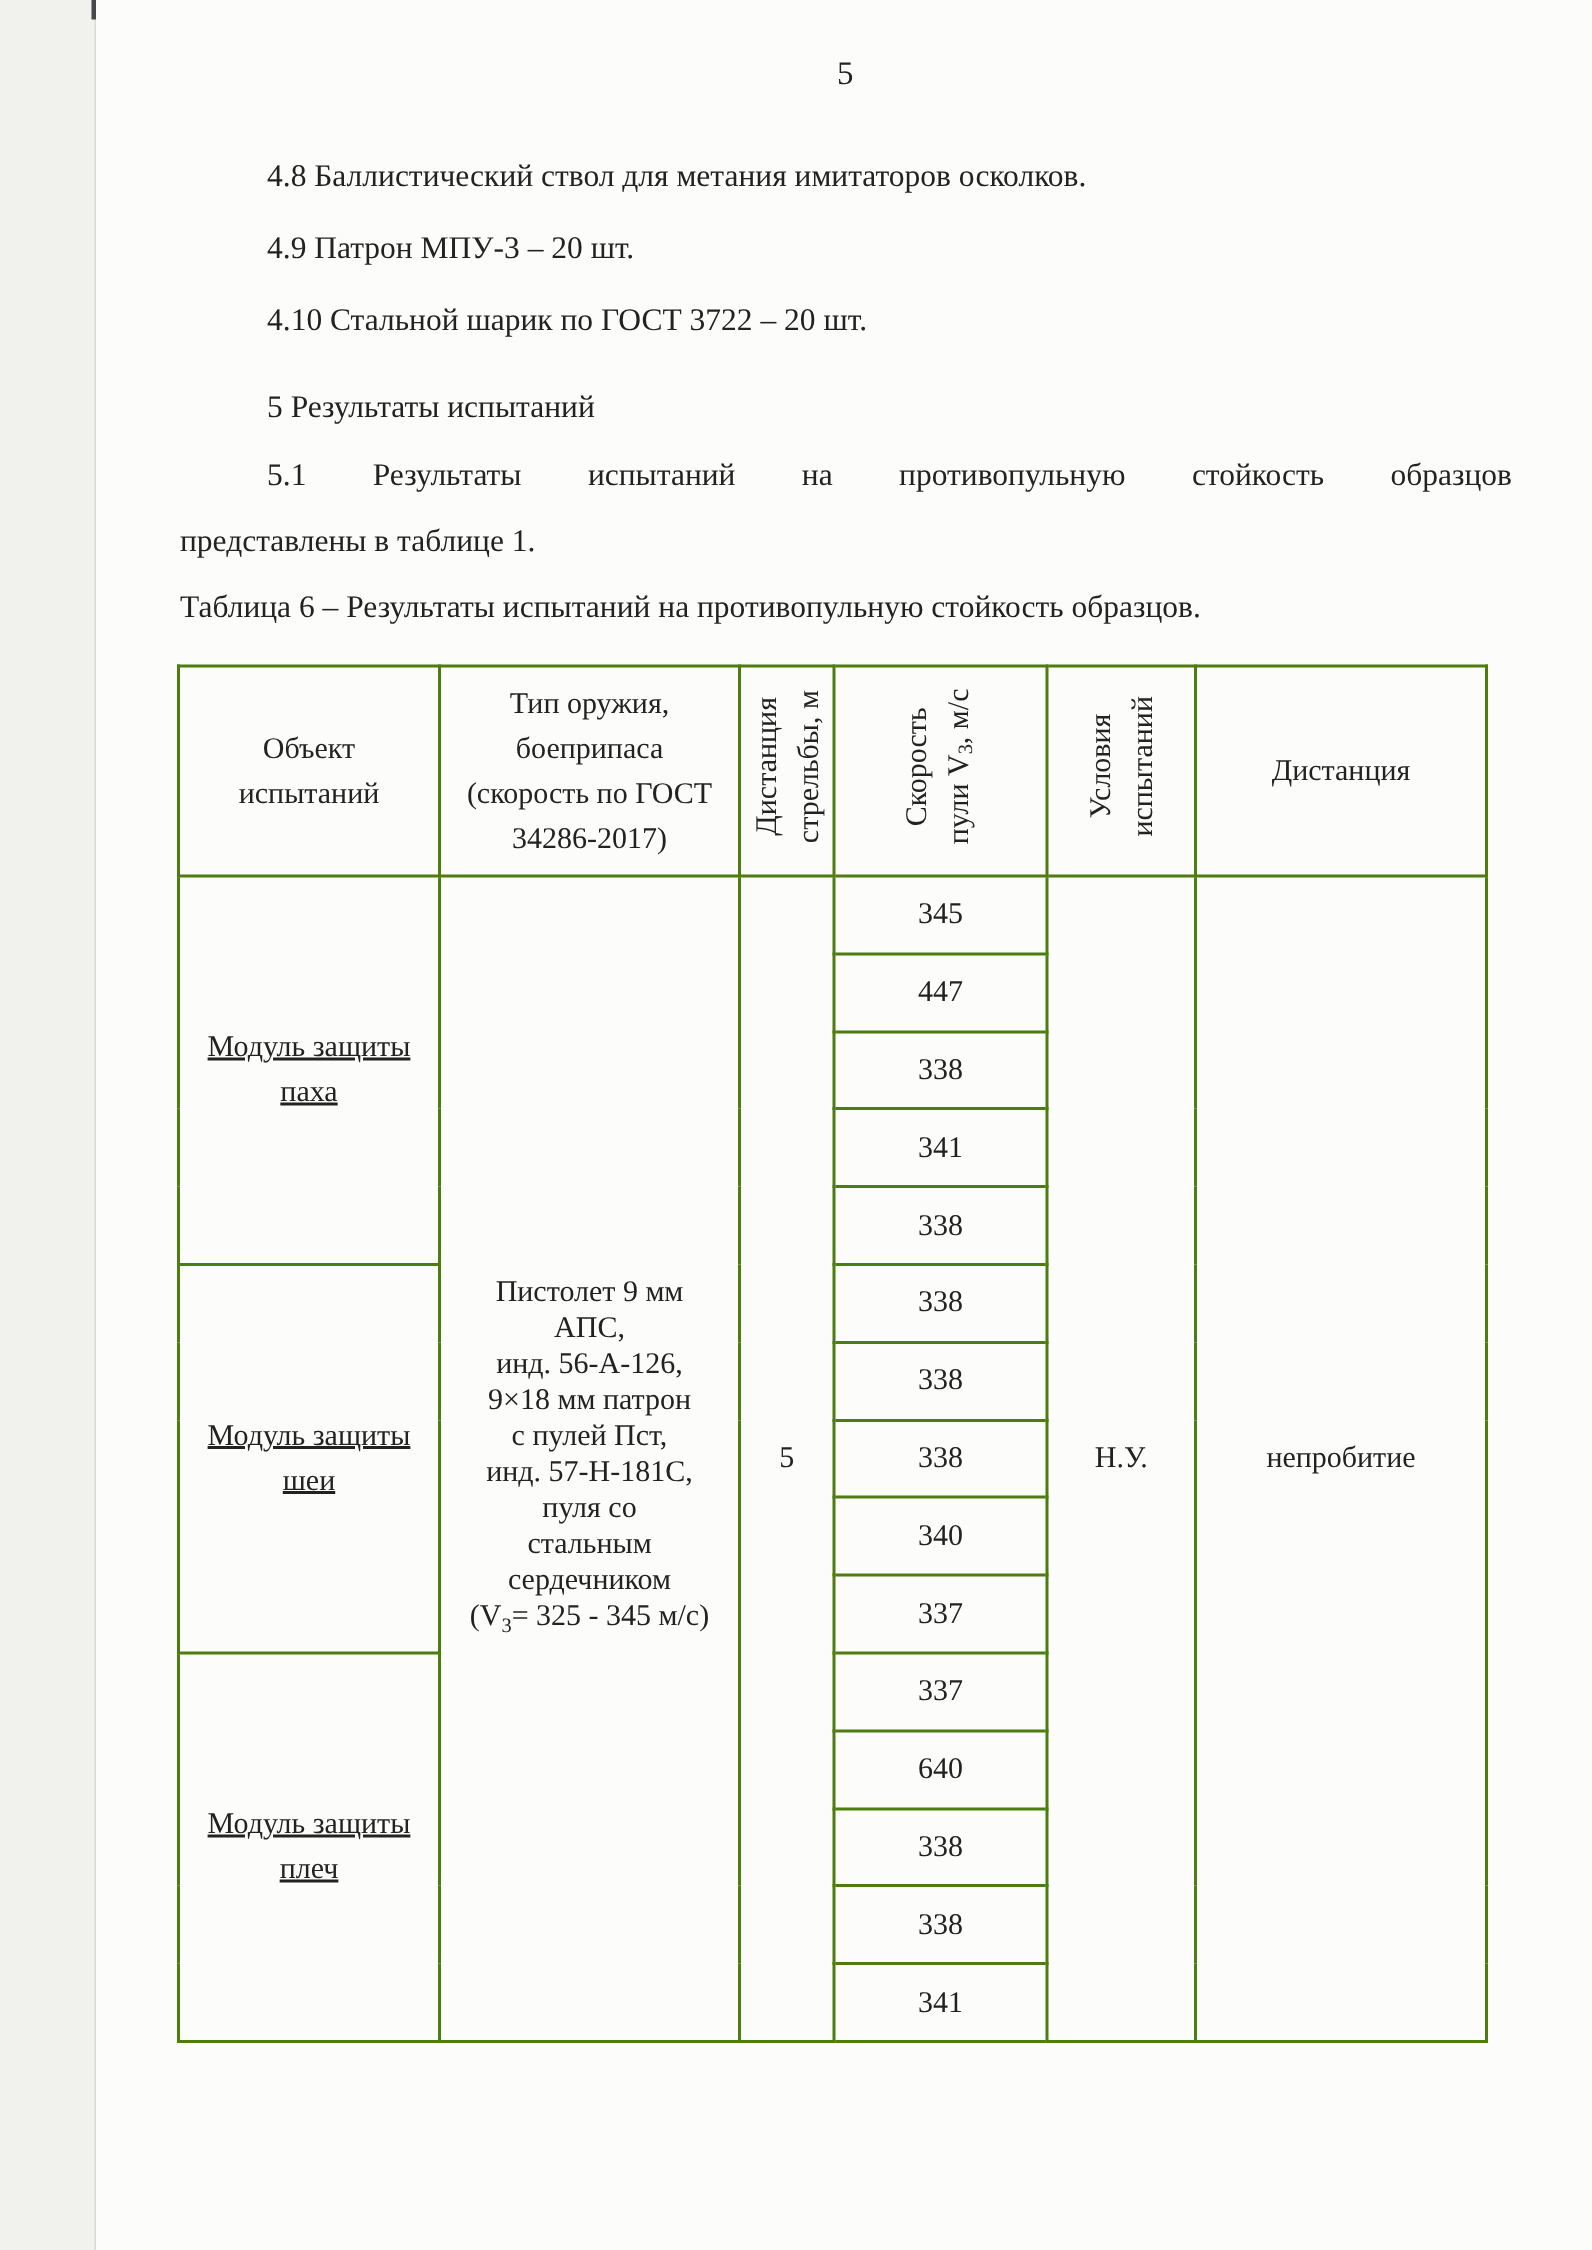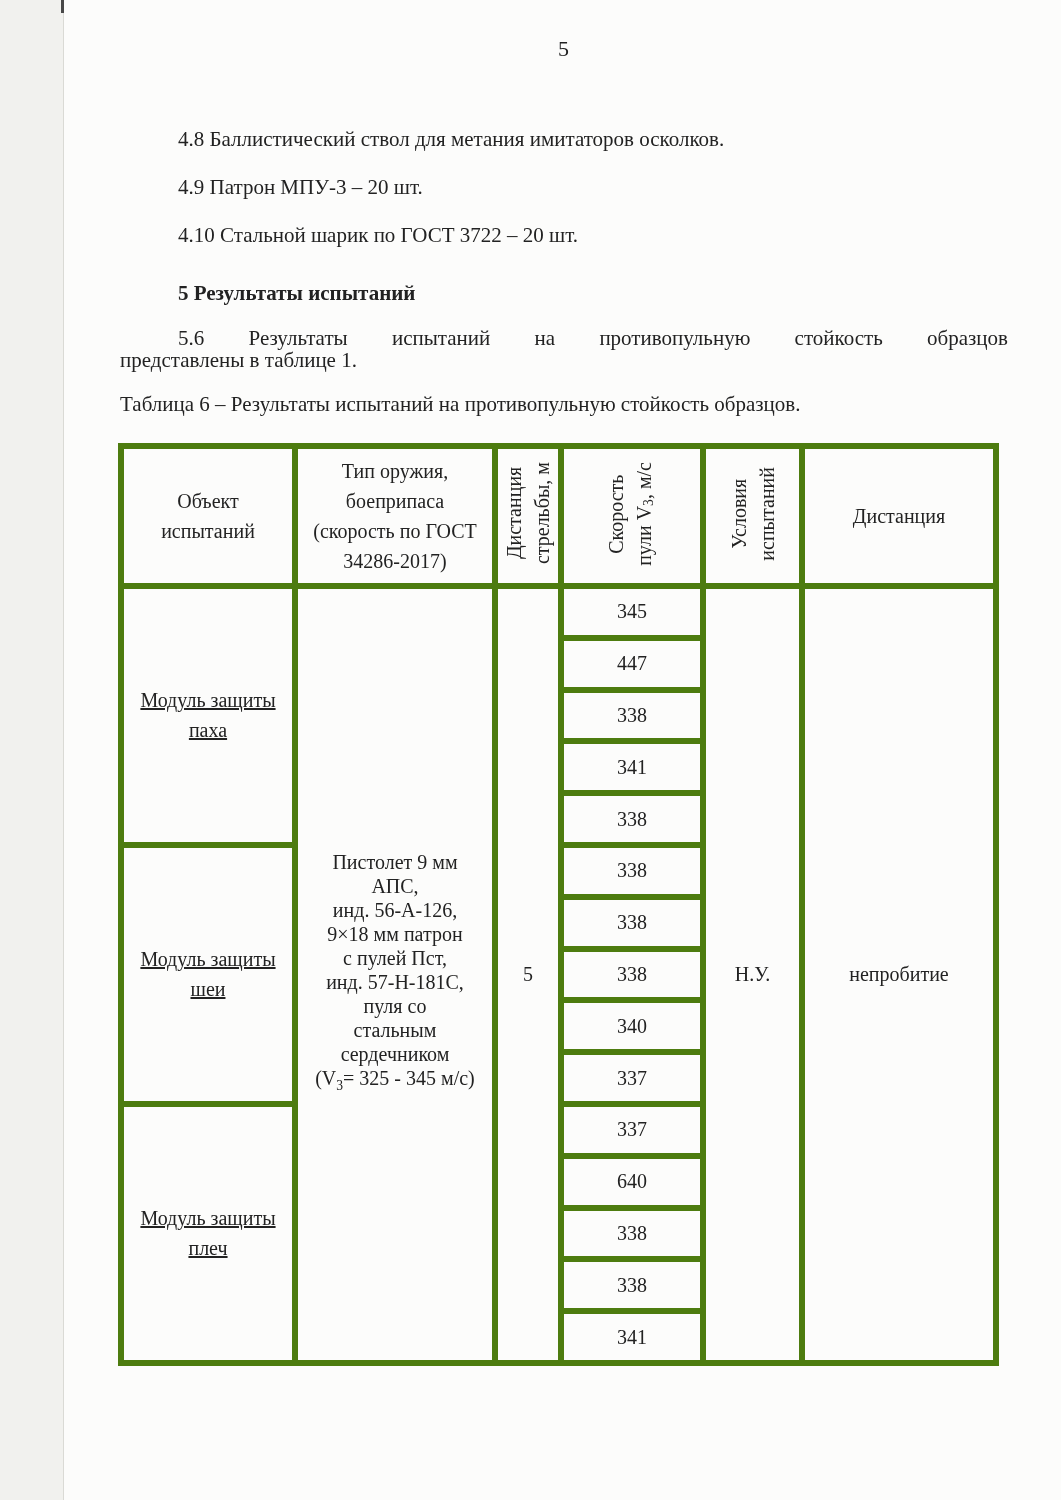--- a/index.html
+++ b/index.html
@@ -20,30 +20,30 @@
     background: #484848;
   }
   .pageno {
     position: absolute; left: 120px; width: 887px; top: 36px;
     text-align: center; font-size: 22px;
   }
   .pline {
     position: absolute; left: 120px; width: 888px;
     font-size: 21px; line-height: 27px;
   }
-  .indent { padding-left: 58px; margin-top: 22px; }
+  .indent { padding-left: 58px; }
   .just { text-align: justify; text-align-last: justify; }
-  .bold { font-weight: bold; }
+  .bold { font-weight: normal; }
 
   table.results {
     position: absolute; left: 118px; top: 443px;
     border-collapse: collapse; table-layout: fixed;
   }
   table.results td {
-    border: 6px solid #4d7c0f;
+    border: 2px solid #4d7c0f;
     text-align: center; vertical-align: middle;
     font-size: 20px; padding: 0 2px;
   }
   thead tr { height: 140px; }
   tbody tr { height: 51.8px; }
   .hdrcell { line-height: 30px; white-space: pre-line; }
   .vert {
     writing-mode: vertical-rl;
     transform: rotate(180deg);
     white-space: pre-line;
@@ -63,21 +63,21 @@
 <div class="scan-tick"></div>
 
 <div class="pageno">5</div>
 
 <div class="pline indent" style="top:104px">4.8 Баллистический ствол для метания имитаторов осколков.</div>
 <div class="pline indent" style="top:152px">4.9 Патрон МПУ-3 – 20 шт.</div>
 <div class="pline indent" style="top:200px">4.10 Стальной шарик по ГОСТ 3722 – 20 шт.</div>
 
 <div class="pline indent bold" style="top:258px">5 Результаты испытаний</div>
 
-<div class="pline indent just" style="top:303px">5.6 Результаты испытаний на противопульную стойкость образцов</div>
+<div class="pline indent just" style="top:303px">5.1 Результаты испытаний на противопульную стойкость образцов</div>
 <div class="pline" style="top:347px">представлены в таблице 1.</div>
 
 <div class="pline" style="top:391px">Таблица 6 – Результаты испытаний на противопульную стойкость образцов.</div>
 
 <table class="results">
   <colgroup>
     <col style="width:174px">
       <col style="width:200px">
       <col style="width:63px">
     <col style="width:142px">

